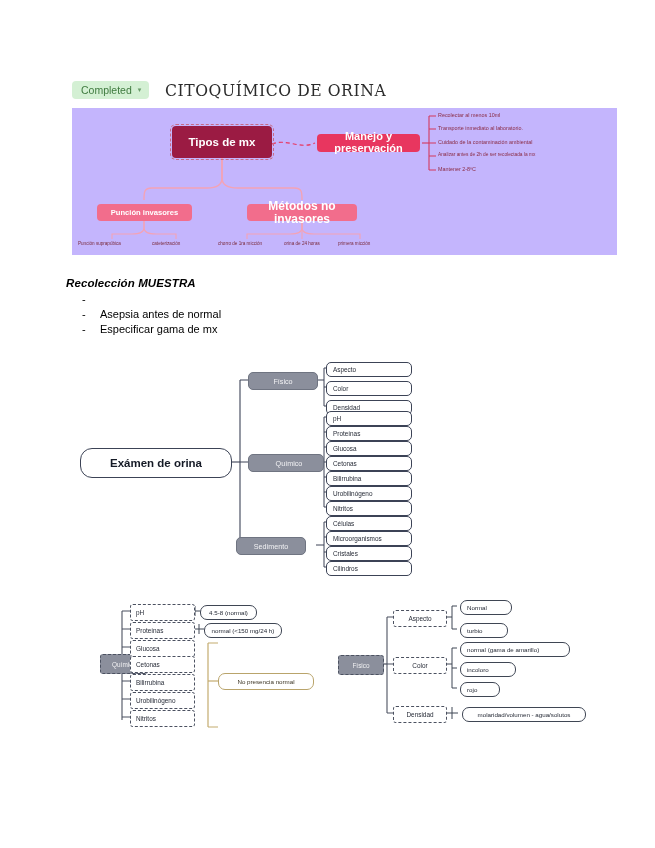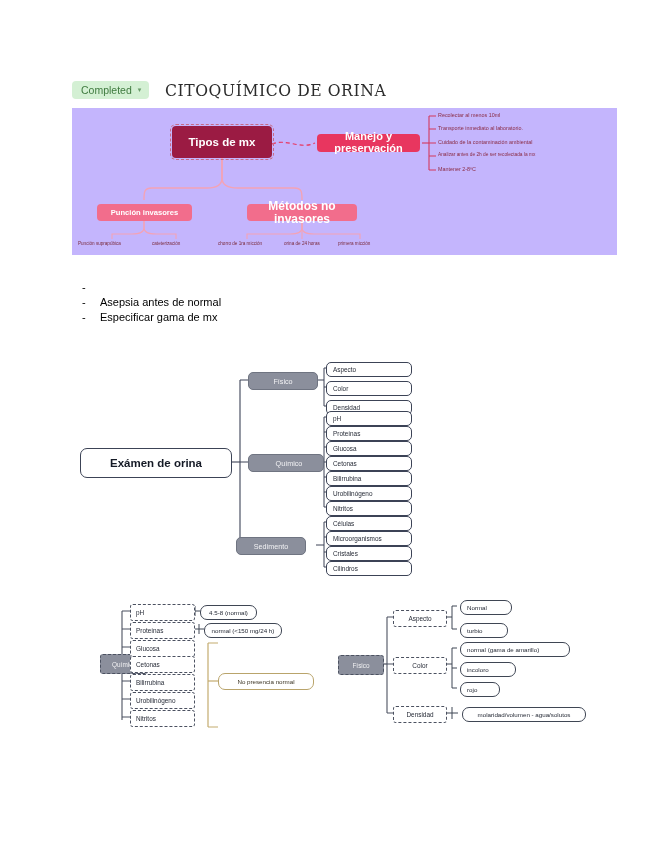--- a/index.html
+++ b/index.html
@@ -63,21 +63,21 @@
     font-size:11px;color:#000;margin:0 0 3px 0;
     display:flex;gap:10px;padding-left:16px;
   }
   .sec li .dash{width:8px;flex:none;}
 
   
   .tree{position:absolute;left:80px;top:355px;width:420px;height:230px;}
   .tree svg{position:absolute;left:0;top:0;}
   .t-root{
     position:absolute;left:0px;top:93px;width:150px;height:28px;
-    border:1.4px solid #3c4356;border-radius:7px;background:#fff;
+    border:1.4px solid #3c4356;border-radius:12px;background:#fff;
     display:flex;align-items:center;justify-content:center;
     font-size:11.5px;font-weight:bold;color:#151a26;
   }
   .t-mid{
     position:absolute;width:68px;height:16px;border-radius:5px;
     background:#8b8f9c;color:#f2f2f4;border:1px solid #6f7481;
     display:flex;align-items:center;justify-content:center;
     font-size:7.2px;filter:blur(.35px);
   }
   .t-leaf{
@@ -180,20 +180,21 @@
     <div class="pleaf" style="left:266px;top:133px;">primera micción</div>
 
     <div class="rleaf" style="left:366px;top:4px;">Recolectar al menos 10ml</div>
     <div class="rleaf" style="left:366px;top:17px;">Transporte inmediato al laboratorio.</div>
     <div class="rleaf" style="left:366px;top:31px;">Cuidado de la contaminación ambiental</div>
     <div class="rleaf" style="left:366px;top:44px;font-size:4.8px;">Analizar antes de 2h de ser recolectada la mx</div>
     <div class="rleaf" style="left:366px;top:58px;">Mantener 2-8ºC</div>
   </div>
 
   <div class="sec">
+    <h3>Recolección MUESTRA</h3>
     <ul>
       <li>
         <span class="dash">-</span>
       </li>
       <li>
         <span class="dash">-</span>
         <span>Asepsia antes de normal</span>
       </li>
       <li>
         <span class="dash">-</span>

